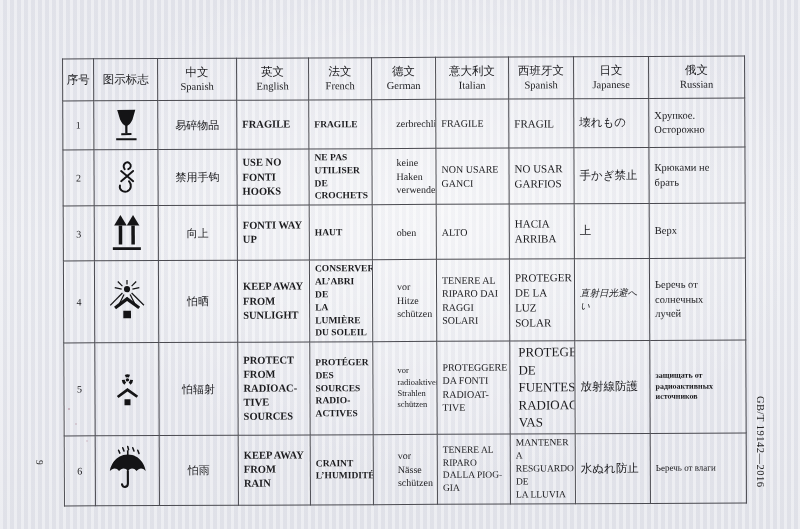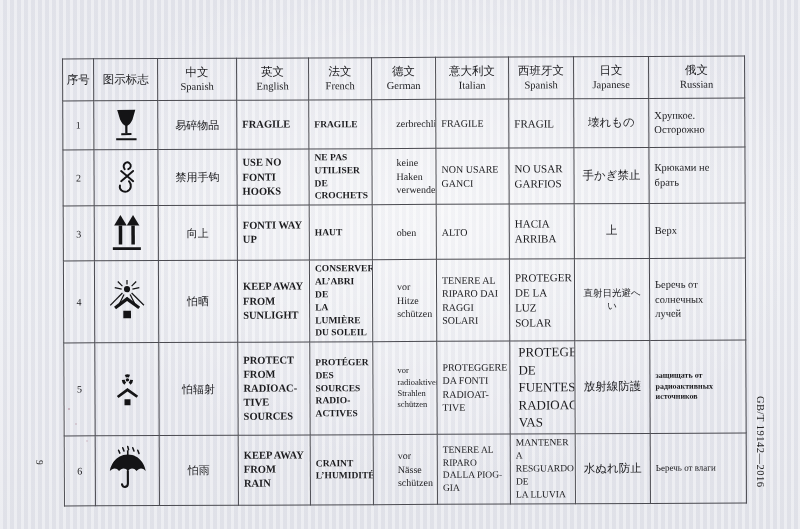--- a/index.html
+++ b/index.html
@@ -33,23 +33,23 @@
   .row-4 { height:80px; } .row-5 { height:82px; } .row-6 { height:70px; }
   td.col-no { text-align:center; font-size:10px; }
   td.col-icon { text-align:center; padding:1px; }
   td.col-icon svg { display:inline-block; vertical-align:middle; }
   td.col-zh { text-align:center; font-size:11px;border-radius:20px; }
   td.col-en { font-weight:bold; font-size:10.5px; }
   td.col-fr { font-weight:bold; font-size:9.5px; }
   td.col-de { font-size:10px;padding-left:24px; }
   td.col-it { font-size:10px; }
   td.col-es { font-size:11px; }
-  td.col-ja { font-size:11.5px; text-align:center;margin-left:12px; }
+  td.col-ja { font-size:11.5px; text-align:left;margin-left:12px; }
   td.col-ru { font-size:10.5px;border-radius:18px; }
-  tr.row-4 td.col-ja { font-size:9.5px; }
+  tr.row-4 td.col-ja { font-size:9.5px;font-style:italic; }
   tr.row-5 td.col-de { font-size:8.5px; }
   tr.row-5 td.col-es { font-size:13px;padding-left:8px; }
   tr.row-5 td.col-ru { font-size:8px; font-weight:bold; }
   tr.row-6 td.col-it { font-size:9.5px; }
   tr.row-6 td.col-es { font-size:9.5px; }
   tr.row-6 td.col-ru { font-size:9px; }
   .side-standard {
     position:absolute; left:766px; top:396px;
     transform:rotate(90deg); transform-origin:0 0;
     font-size:10.5px; letter-spacing:0.5px; white-space:nowrap; color:#222;

